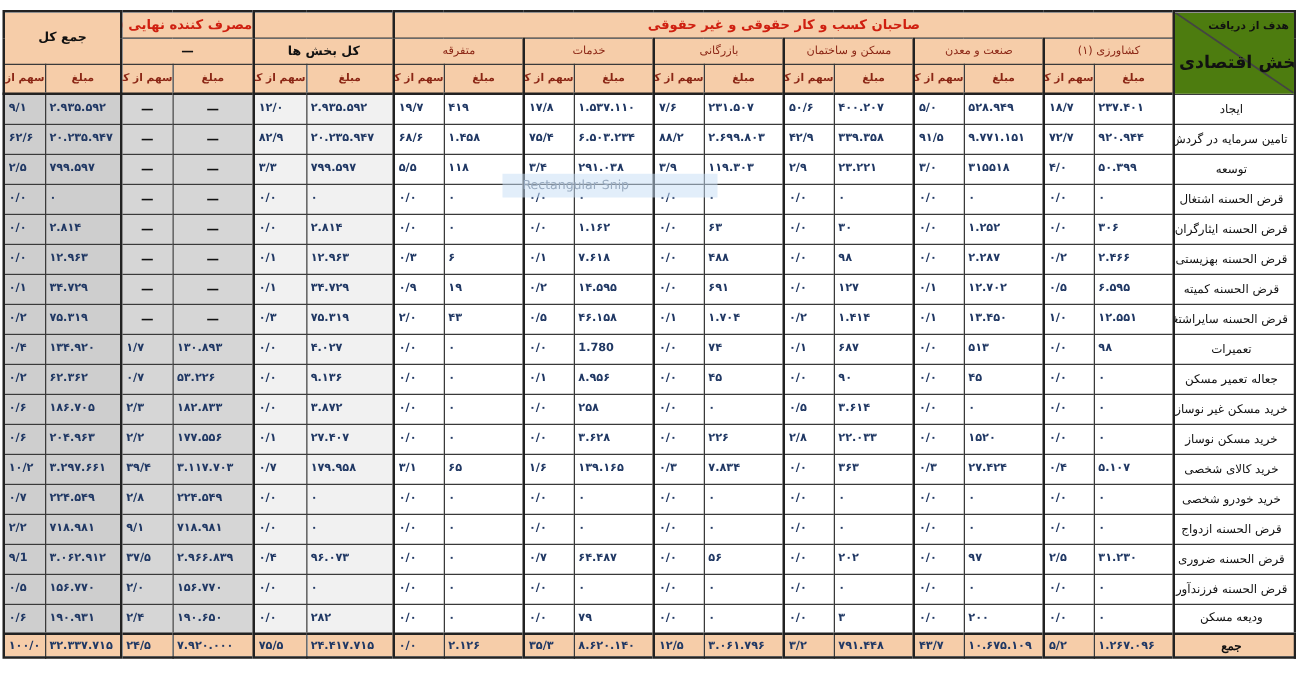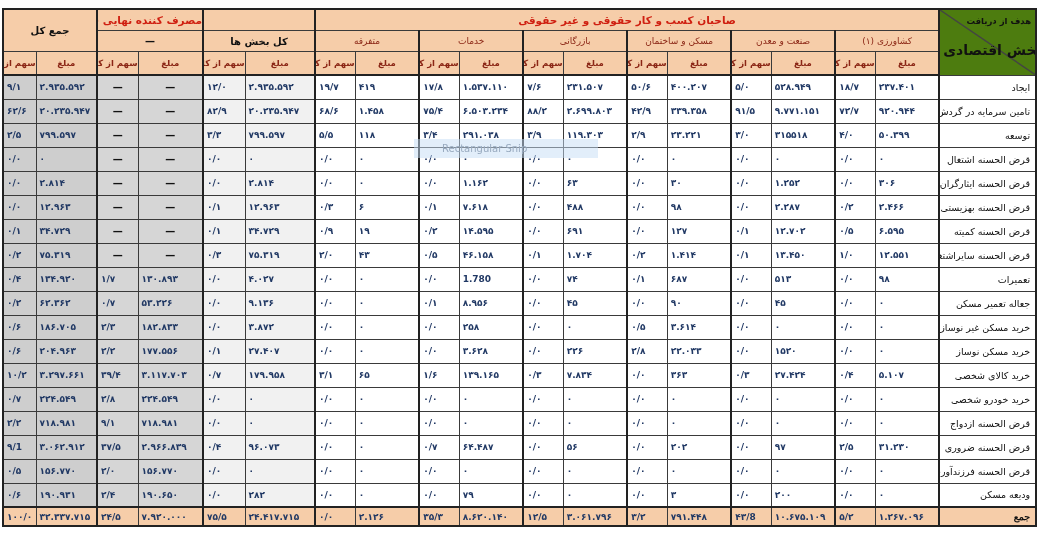--- a/index.html
+++ b/index.html
@@ -17,31 +17,31 @@
   .hdr-row2{border-bottom:1px solid #3a3a3a;}
   thead tr:last-child th{border-bottom:2px solid #222;}
   .corner{position:relative;background:#4d7c0f;padding:0;}
   .corner svg{position:absolute;inset:0;width:100%;height:100%;}
   .corner-top{position:absolute;top:6px;right:4px;font-size:8.5px;font-weight:bold;color:#111;}
   .corner-bottom{position:absolute;top:32px;left:3px;font-size:14px;font-weight:bold;color:#111;}
   tbody tr.data-row{height:24px;}
   tbody tr.total-row{height:19px;}
   td.amount,td.share{font-size:9px;font-weight:bold;color:#203864;text-align:left;
         padding-left:3px;background:#fff;}
-  td.lbl{font-size:9.5px;color:#111;text-align:right;padding-right:5px;background:#fff;}
+  td.lbl{font-size:9.5px;color:#111;text-align:center;padding-right:5px;background:#fff;}
   .c-all{background:#f1f1f1 !important;}
   .c-hh{background:#d6d6d6 !important;}
   .c-gt{background:#cecece !important;}
   .sep{border-left-width:2px;border-left-color:#222;}
   td.dash{text-align:center;color:#111;padding-left:0;font-size:10px;}
   tr.total-row td{background:#f6cda9 !important;border-top:2px solid #222;}
   tr.total-row td.lbl{font-weight:bold;font-family:Liberation Serif, serif;}
   .watermark{position:absolute;top:139px;left:402px;width:156px;height:19px;z-index:5;
         background:rgba(198,221,246,0.5);color:#98aabf;font-size:10px;line-height:19px;
-        direction:ltr;text-align:left;padding-left:28px;overflow:hidden;margin-left:12px;}
+        direction:ltr;text-align:left;padding-left:16px;overflow:hidden;}
   .footnote{position:absolute;top:526px;right:12px;font-size:8px;font-weight:bold;
         color:#8b2615;direction:rtl;}
 </style>
 </head>
 <body>
 
 <div class="page">
 
   <div class="tbl-wrap">
     <table>
@@ -488,21 +488,21 @@
             <td class="amount c-hh">۱۹۰.۶۵۰</td>
             <td class="share sep c-hh">۲/۴</td>
             <td class="amount c-gt">۱۹۰.۹۳۱</td>
             <td class="share sep c-gt">۰/۶</td>
           </tr>
           <tr class="total-row">
             <td class="lbl sep">جمع</td>
             <td class="amount">۱.۲۶۷.۰۹۶</td>
             <td class="share sep">۵/۲</td>
             <td class="amount">۱۰.۶۷۵.۱۰۹</td>
-            <td class="share sep">۴۳/8</td>
+            <td class="share sep">۴۳/۷</td>
             <td class="amount">۷۹۱.۴۴۸</td>
             <td class="share sep">۳/۲</td>
             <td class="amount">۳.۰۶۱.۷۹۶</td>
             <td class="share sep">۱۲/۵</td>
             <td class="amount">۸.۶۲۰.۱۴۰</td>
             <td class="share sep">۳۵/۳</td>
             <td class="amount">۲.۱۲۶</td>
             <td class="share sep">۰/۰</td>
             <td class="amount c-all">۲۴.۴۱۷.۷۱۵</td>
             <td class="share sep c-all">۷۵/۵</td>

